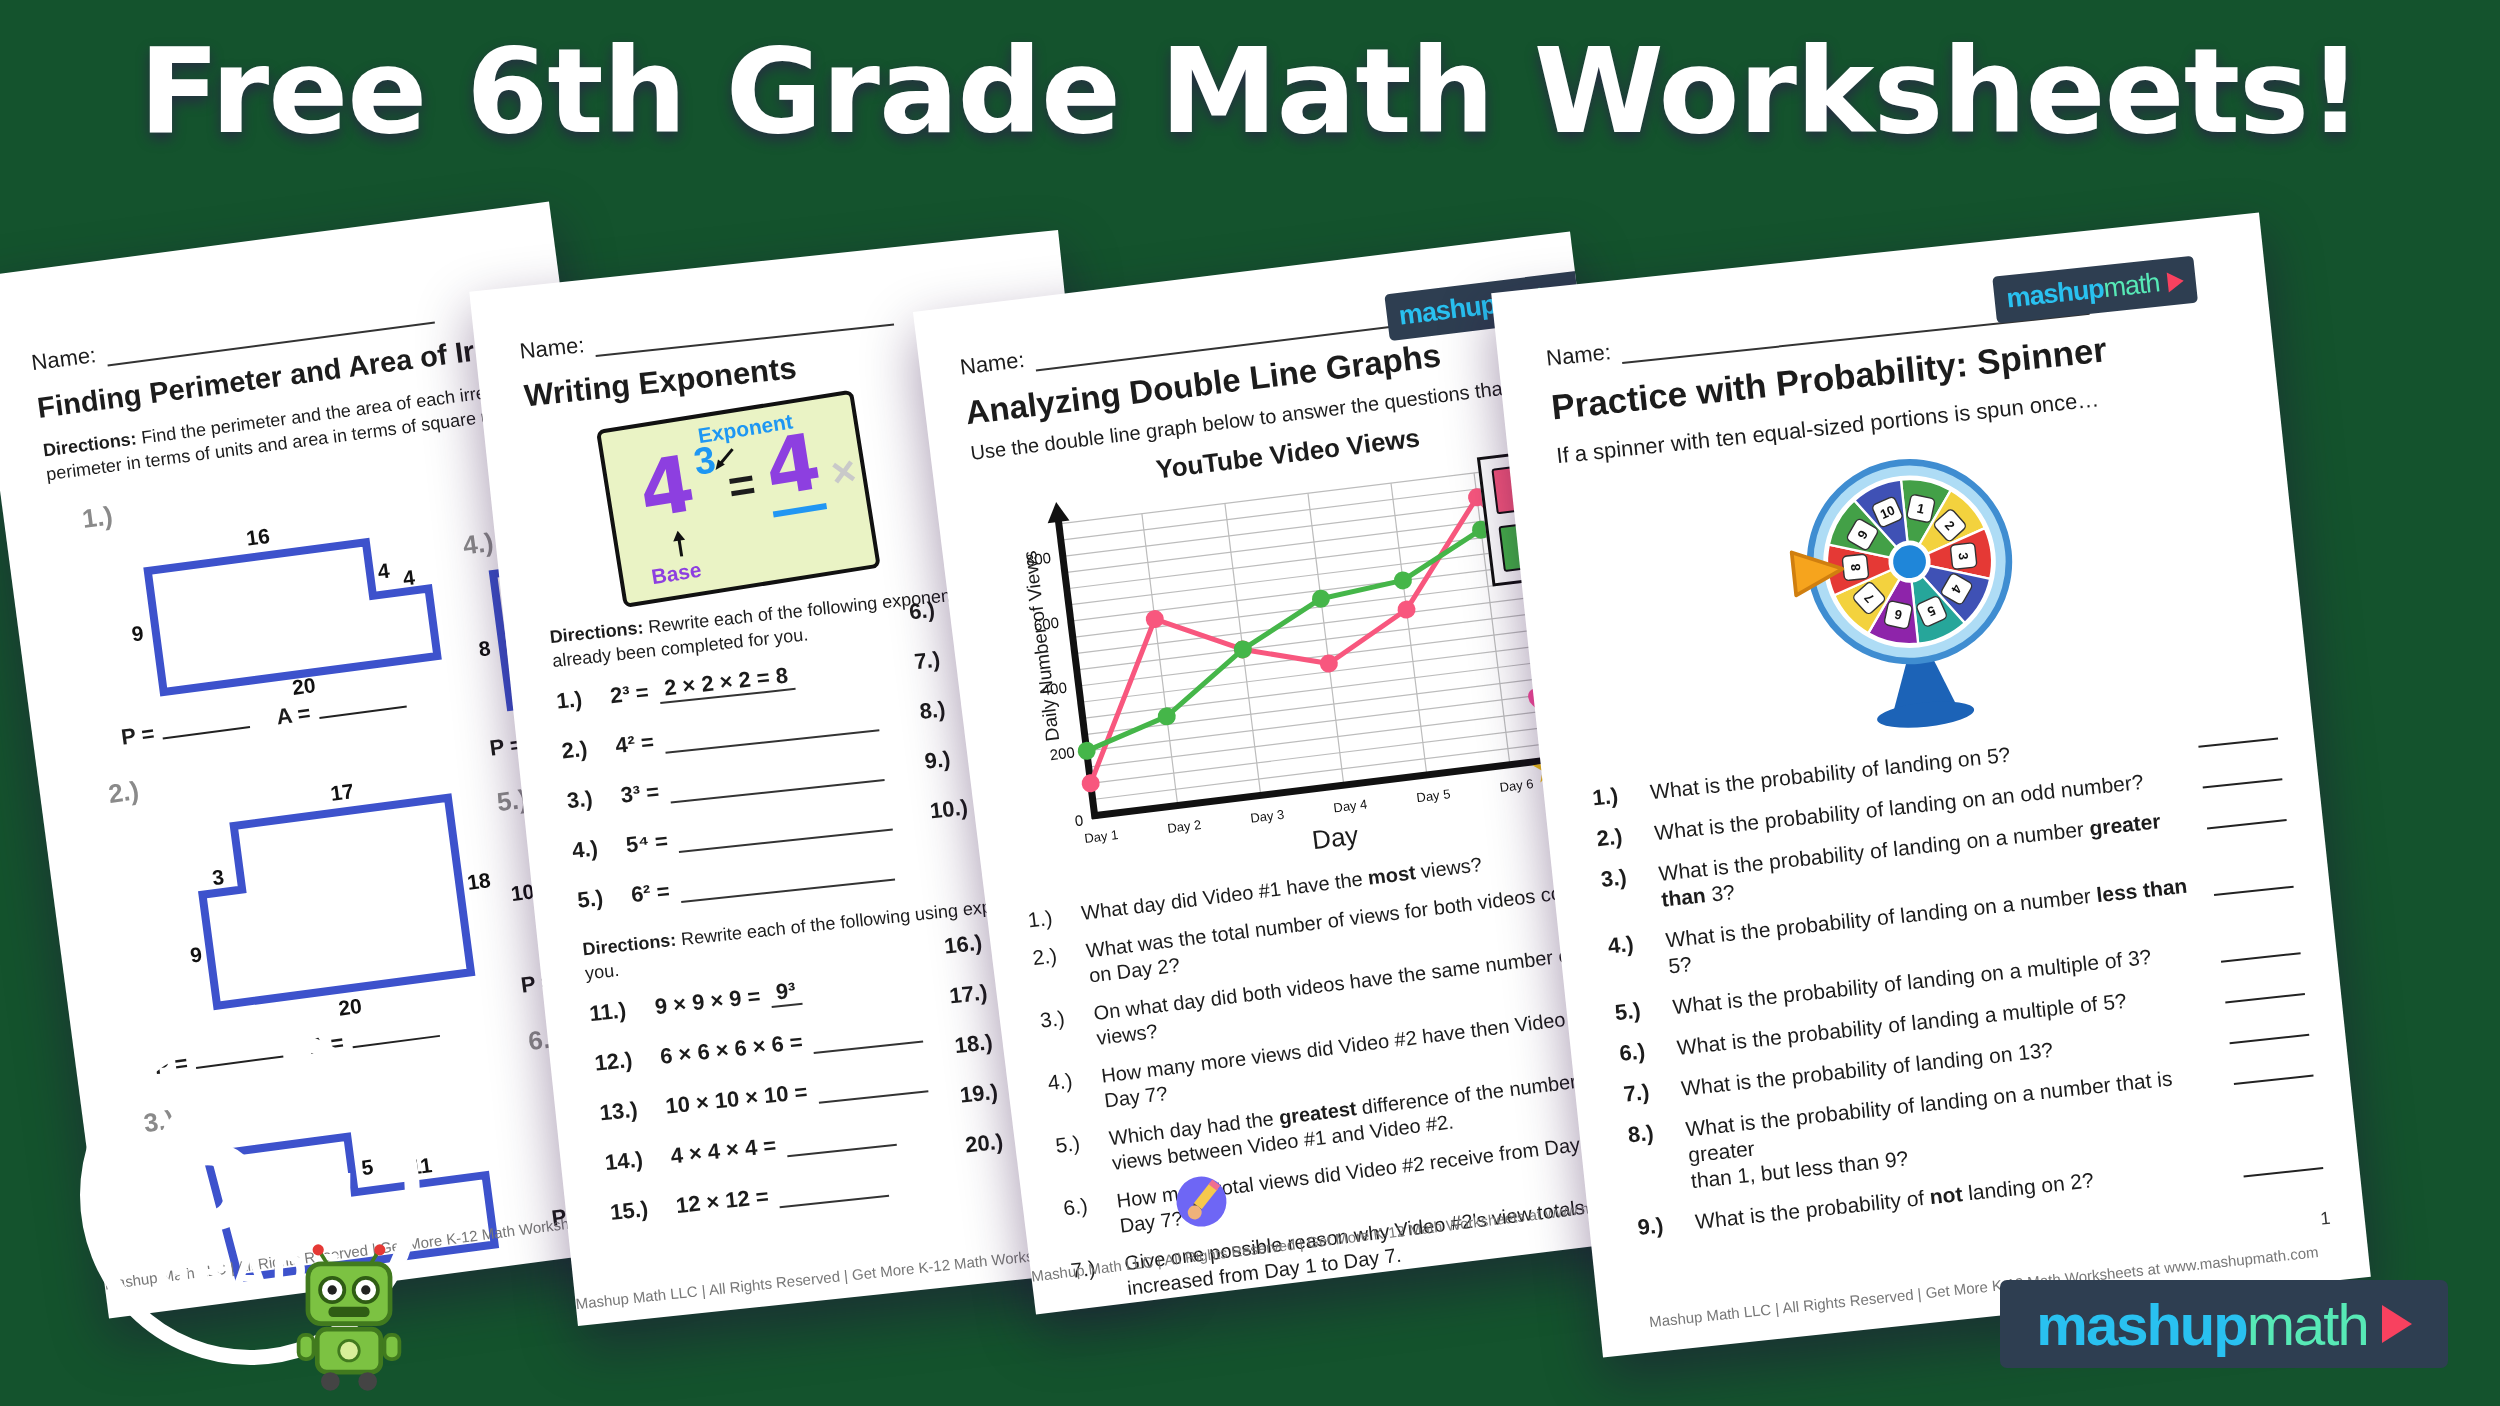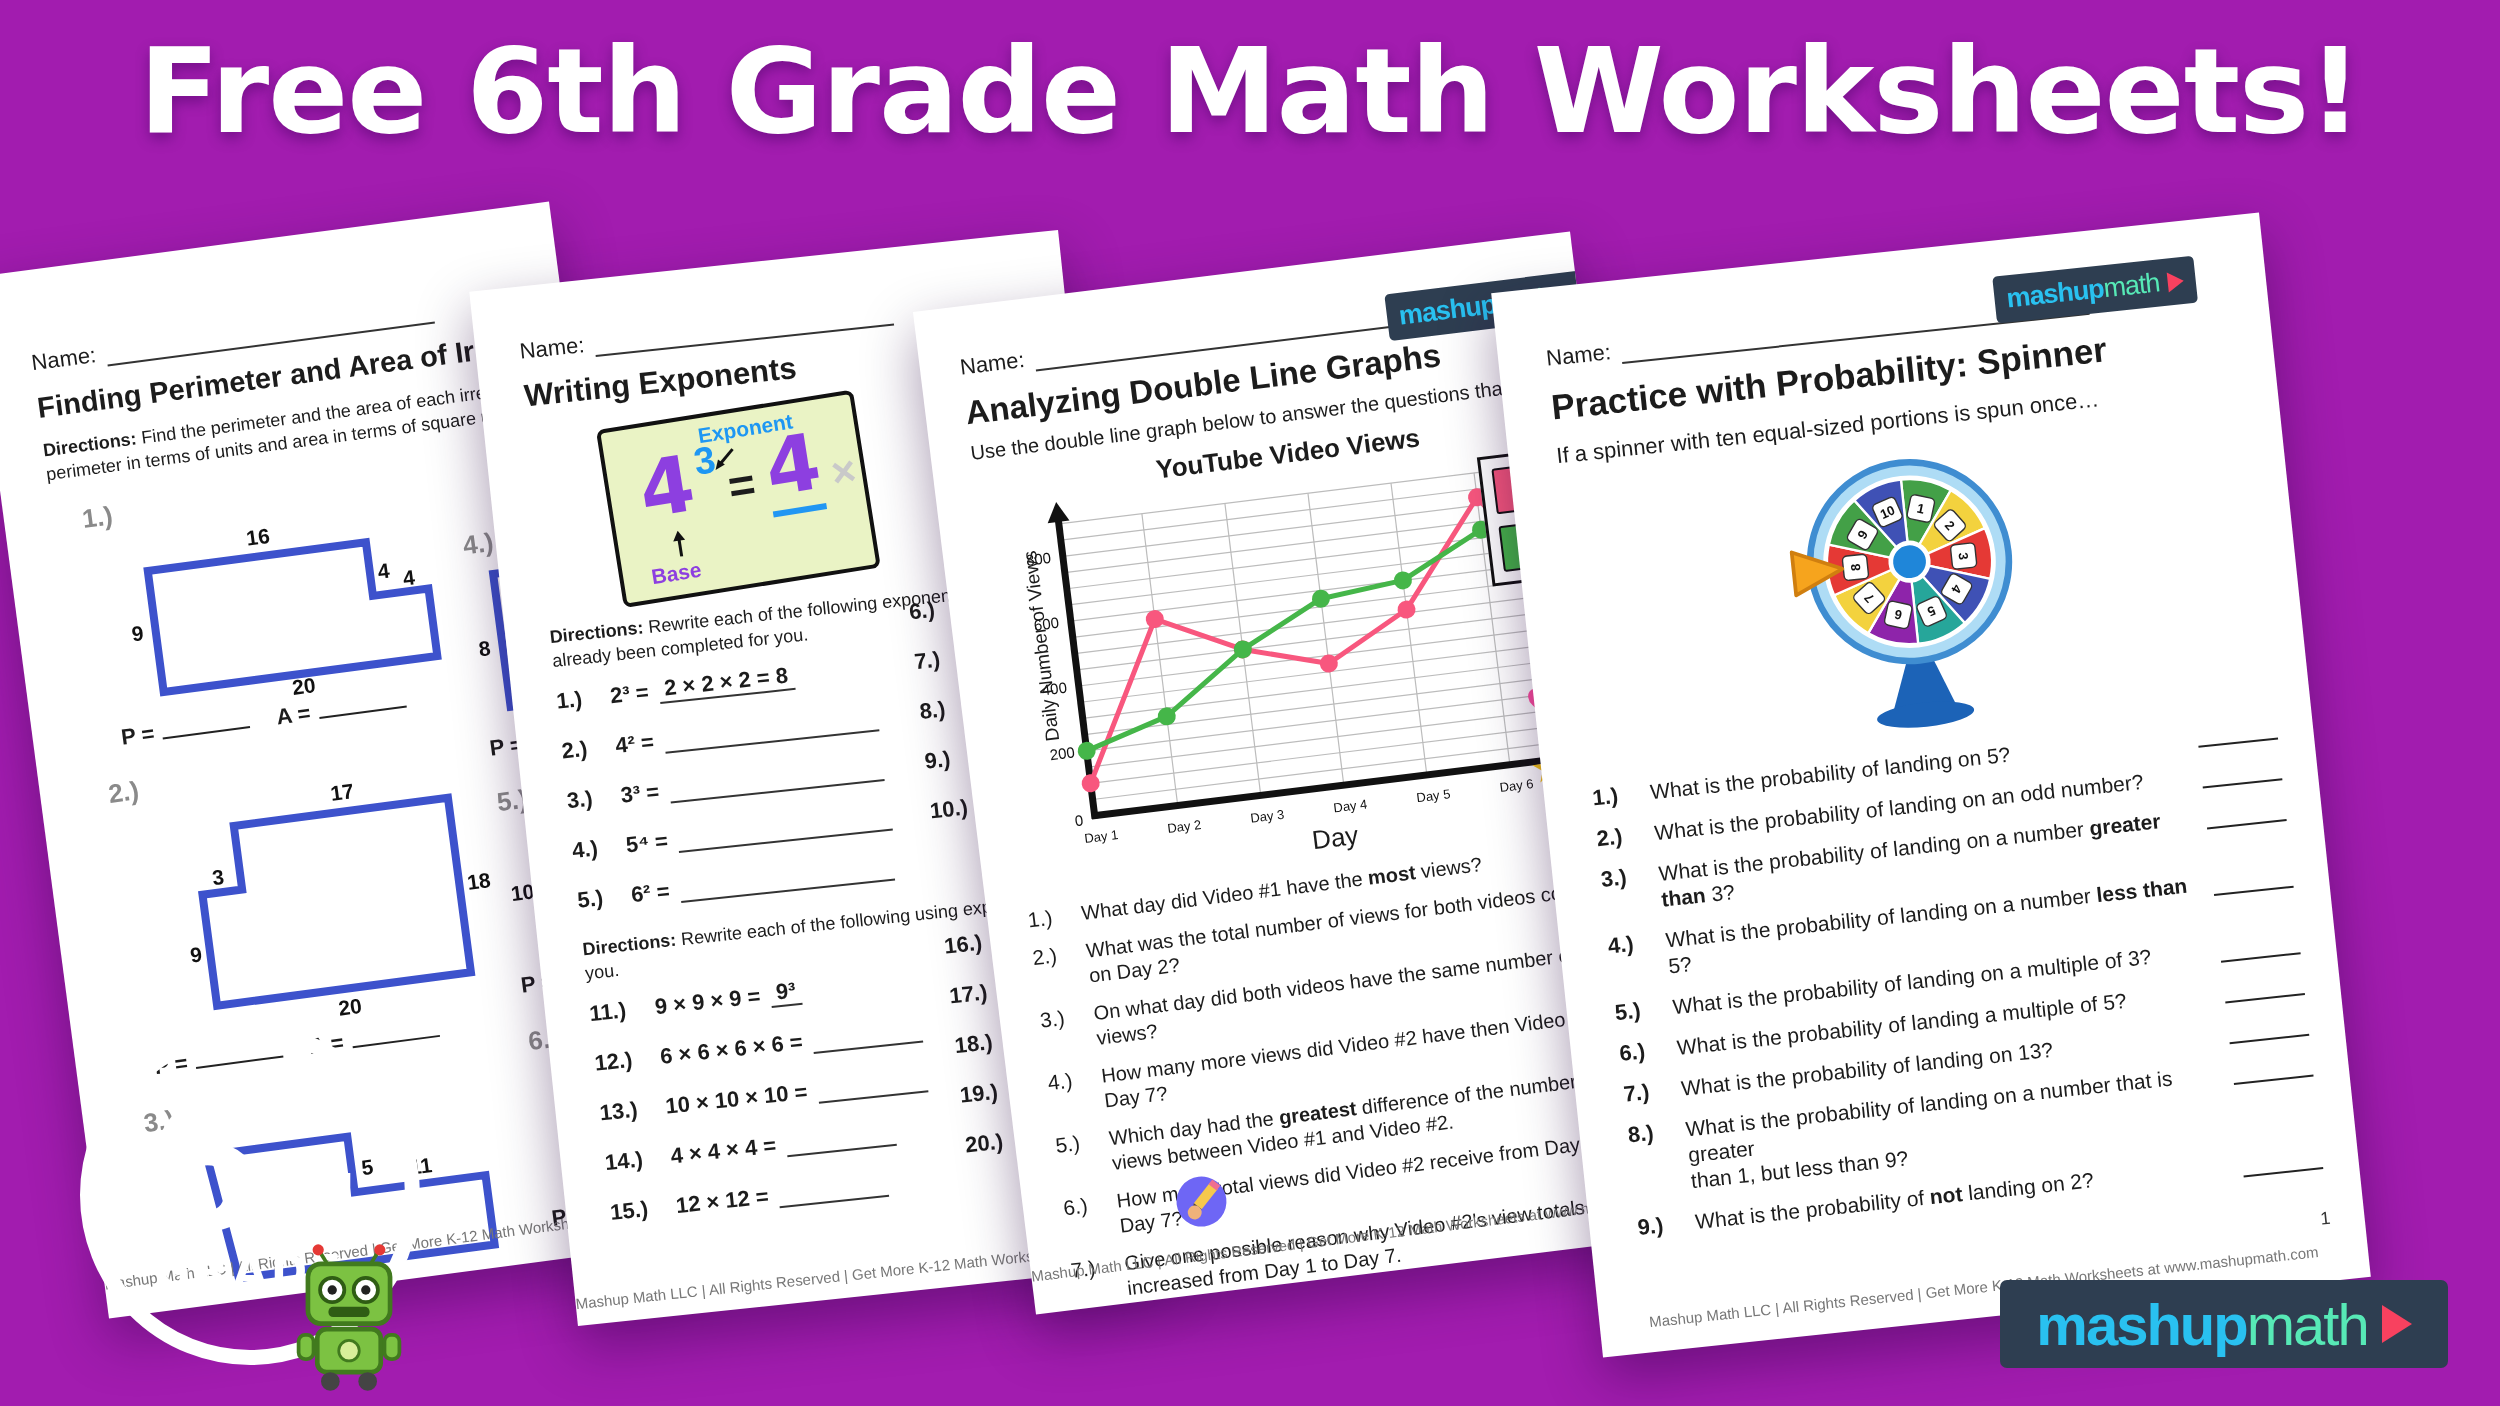--- a/index.html
+++ b/index.html
@@ -1,17 +1,17 @@
 <!DOCTYPE html>
 <html><head>
 <meta charset="utf-8">
 <style>
   html,body{margin:0;padding:0;}
   body{width:2500px;height:1406px;font-family:"Liberation Sans",sans-serif;}
-  .stage{position:relative;width:2500px;height:1406px;background:#a21caf;overflow:hidden;}
+  .stage{position:relative;width:2500px;height:1406px;background:#14532d;overflow:hidden;}
 
   
   .headline{position:absolute;left:0;top:22px;width:2500px;text-align:center;
     font-family:"DejaVu Sans",sans-serif;font-weight:700;font-size:118px;color:#ffffff;
     letter-spacing:-1px;text-shadow:0 6px 14px rgba(60,0,90,.45);}
 
   
   .page{position:absolute;background:#ffffff;overflow:hidden;color:#1c1c1c;
     box-shadow:0 22px 55px rgba(35,0,60,.42);}
   .page1{left:38px;top:235px;width:582px;height:1050px;transform:rotate(-7.5deg);z-index:1;}

